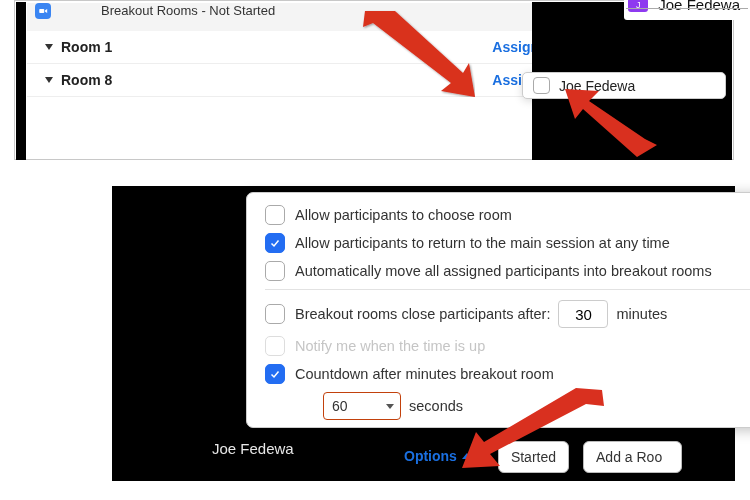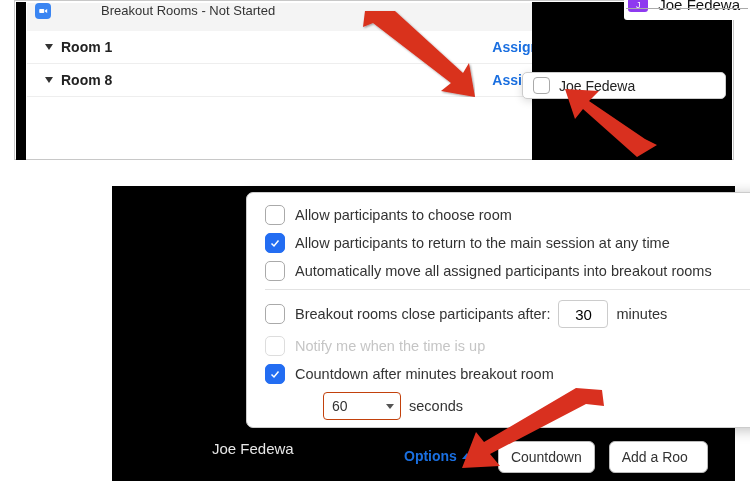--- a/index.html
+++ b/index.html
@@ -403,21 +403,21 @@
   </div>
 
   <div class="bottom-footer-name">Joe Fedewa</div>
 
   <div class="opt-buttons">
     <div class="opt-btn options">
       <span>Options</span>
       <span class="caret"></span>
     </div>
     <div class="opt-btn">
-      <span>Countdown</span>
+      <span>Started</span>
     </div>
     <div class="opt-btn" style="padding-right:19px">
       <span>Add a Roo</span>
     </div>
   </div>
 
   <svg class="arrow" style="left:350px; top:200px; width:150px; height:90px" viewBox="0 0 150 90">
     <polygon points="140,4 114,2 22,56 14,46 0,82 38,80 28,68 124,18 142,20" fill="#d9301f"></polygon>
   </svg>
 </div>

